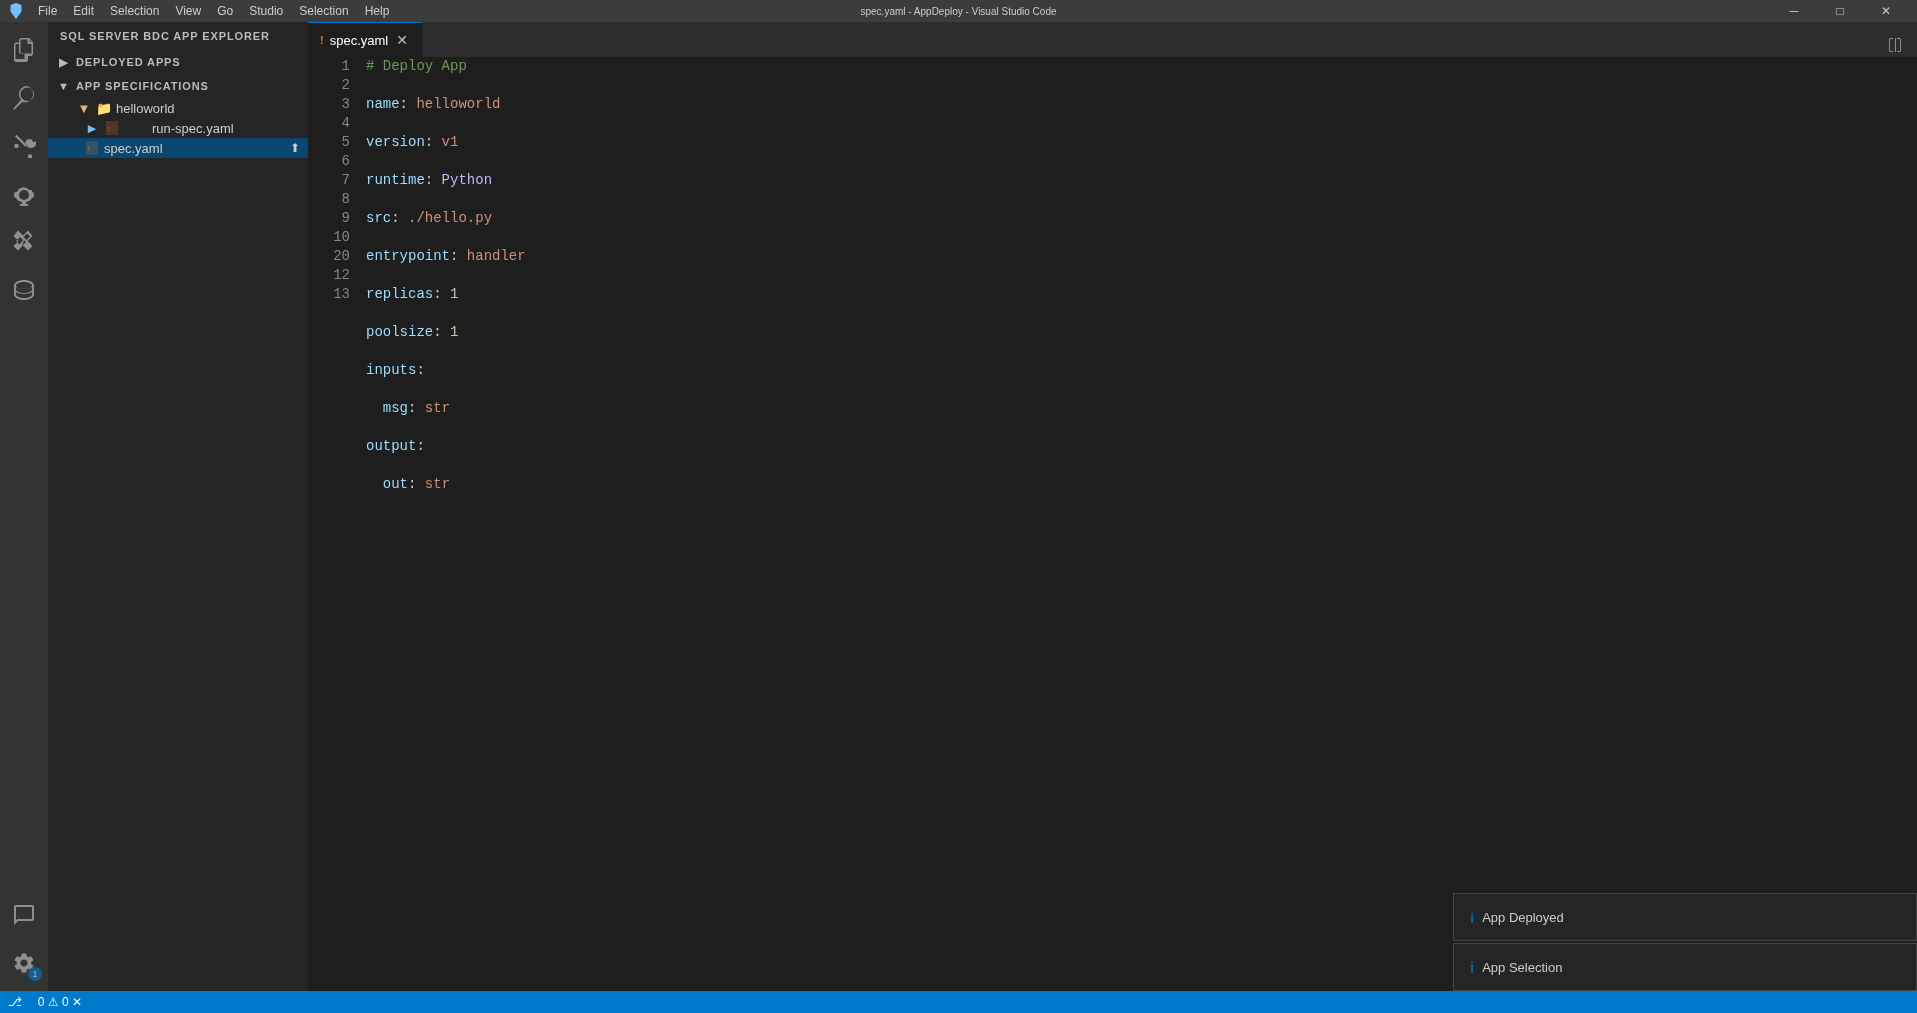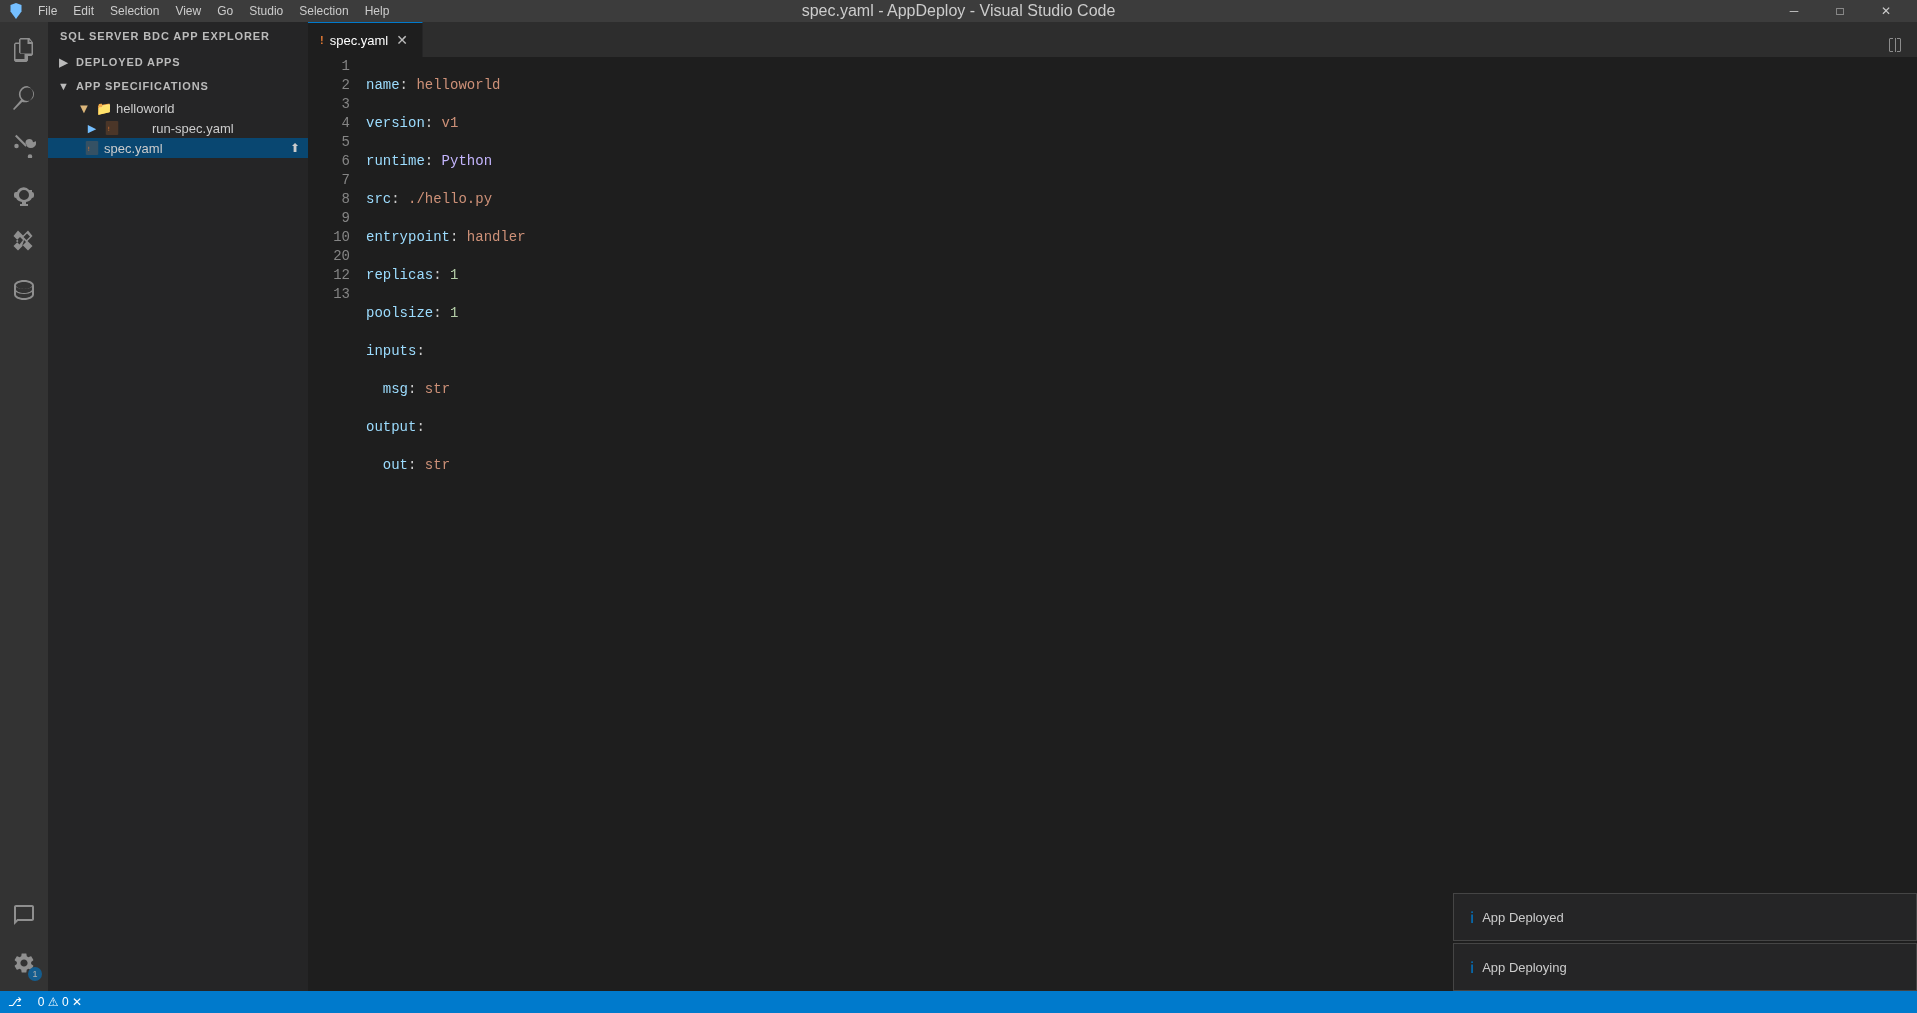--- a/index.html
+++ b/index.html
@@ -40,21 +40,21 @@
       display: flex;
       gap: 4px;
       font-size: 12px;
       color: #cccccc;
     }
     .title-bar-menu span {
       padding: 0 6px;
       cursor: pointer;
     }
     .title-bar-title {
-      font-size: 16px;
+      font-size: 10px;
       color: #cccccc;
       position: absolute;
       left: 50%;
       transform: translateX(-50%);
     }
     .title-bar-controls {
       display: flex;
       gap: 0;
     }
     .title-bar-controls span {
@@ -510,21 +510,21 @@
         <div>5</div>
         <div>6</div>
         <div>7</div>
         <div>8</div>
         <div>9</div>
         <div>10</div>
         <div>20</div>
         <div>12</div>
         <div>13</div>
       </div>
-      <div class="code-area" id="code-editor">
+      <div class="code-area" id="code-editor"><div class="code-line"><span class="yaml-comment"># Deploy App</span></div>
 <div class="code-line"><span class="yaml-key">name</span><span class="yaml-colon">:</span><span class="yaml-value-str"> helloworld</span></div>
 <div class="code-line"><span class="yaml-key">version</span><span class="yaml-colon">:</span><span class="yaml-value-str"> v1</span></div>
 <div class="code-line"><span class="yaml-key">runtime</span><span class="yaml-colon">:</span><span style="color:#c4b5fd"> Python</span></div>
 <div class="code-line"><span class="yaml-key">src</span><span class="yaml-colon">:</span><span class="yaml-value-str"> ./hello.py</span></div>
 <div class="code-line"><span class="yaml-key">entrypoint</span><span class="yaml-colon">:</span><span class="yaml-value-str"> handler</span></div>
 <div class="code-line"><span class="yaml-key">replicas</span><span class="yaml-colon">:</span><span class="yaml-value-num"> 1</span></div>
 <div class="code-line"><span class="yaml-key">poolsize</span><span class="yaml-colon">:</span><span class="yaml-value-num"> 1</span></div>
 <div class="code-line"><span class="yaml-key">inputs</span><span class="yaml-colon">:</span></div>
 <div class="code-line"><span>  </span><span class="yaml-key">msg</span><span class="yaml-colon">:</span><span class="yaml-value-str"> str</span></div>
 <div class="code-line"><span class="yaml-key">output</span><span class="yaml-colon">:</span></div>
@@ -536,21 +536,21 @@
 
 </div>
 
 <div class="notifications">
   <div class="notification">
     <span class="notif-icon">ℹ</span>
     <span>App Deployed</span>
   </div>
   <div class="notification">
     <span class="notif-icon">ℹ</span>
-    <span>App Deploying</span>
+    <span>App Selection</span>
   </div>
 </div>
 
 <div class="status-bar">
   <div class="status-left">
     <div class="status-item">
       <span>⎇</span>
     </div>
     <div class="status-item">
       <span>0 ⚠  0 ✕</span>

